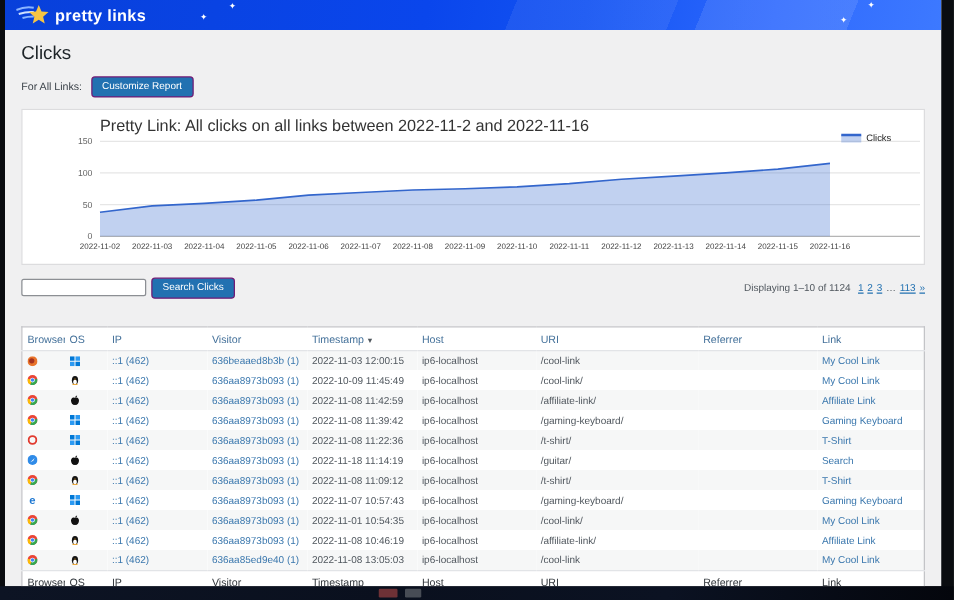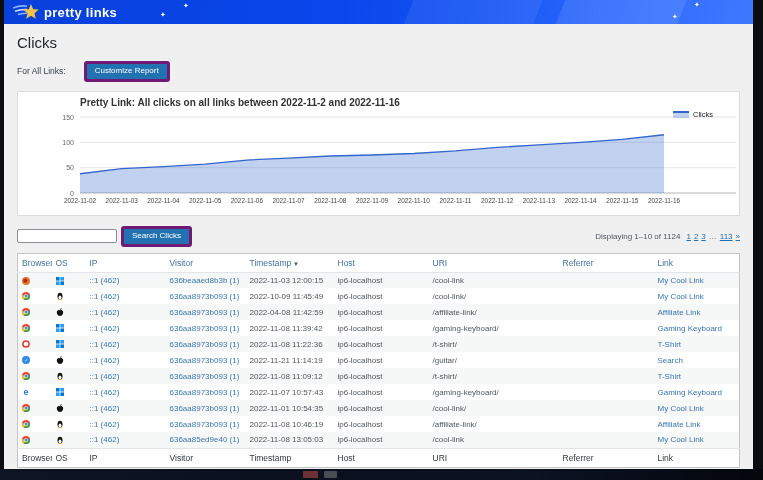--- a/index.html
+++ b/index.html
@@ -11,31 +11,31 @@
   .topbar{position:relative;height:24px;background:linear-gradient(100deg,#0840da 0%,#0a46ec 45%,#1353f2 62%,#2e69fe 82%,#3d79ff 100%);overflow:hidden}
   .topbar::before{content:"";position:absolute;inset:0;
     background:linear-gradient(112deg,transparent 54%,rgba(255,255,255,.07) 54%,rgba(255,255,255,.07) 71%,transparent 71%),
                linear-gradient(112deg,transparent 74%,rgba(255,255,255,.10) 74%,rgba(255,255,255,.10) 90%,transparent 90%)}
   .logo{position:absolute;left:9px;top:3px;display:flex;align-items:center;gap:4px;z-index:2}
   .logo-text{color:#fff;font-size:13px;font-weight:600;letter-spacing:.3px}
   .sparkle{position:absolute;color:#fff;font-size:7px;line-height:1;z-index:2}
 
   .content{padding:8px 13px 0}
   .page-title{font-size:15px;font-weight:500;color:#1d2327;margin:2px 0 10px}
-  .report-row{display:flex;align-items:center;gap:18px;margin-bottom:9px}
+  .report-row{display:flex;align-items:center;gap:7px;margin-bottom:9px}
   .for-label{font-size:8.5px;color:#3c434a}
-  .btn{background:#2271b1;color:#fff;border:3px solid #701a75;border-radius:3px;font-size:8px;padding:3px 8px;font-family:inherit;cursor:pointer;line-height:1.1}
+  .btn{background:#2271b1;color:#fff;border:1px solid #701a75;border-radius:3px;font-size:8px;padding:3px 8px;font-family:inherit;cursor:pointer;line-height:1.1}
 
   
   .chart-panel{position:relative;background:#fff;border:1px solid #dcdcde;height:125px;margin-bottom:10px}
-  .chart-title{position:absolute;left:62px;top:5px;font-size:10px;font-weight:bold;color:#333;z-index:2}
+  .chart-title{position:absolute;left:62px;top:5px;font-size:13px;font-weight:normal;color:#333;z-index:2}
   .chart-svg{position:absolute;inset:0;width:100%;height:100%}
 
   
-  .toolbar{display:flex;align-items:center;margin-bottom:6px}
+  .toolbar{display:flex;align-items:center;margin-bottom:22px}
   .search-input{width:100px;height:14px;border:1px solid #8c8f94;border-radius:2px;background:#fff;font-size:8px;padding:0 3px;font-family:inherit}
   .search-btn{margin-left:4px}
   .pag{margin-left:auto;font-size:8px;color:#50575e;display:flex;align-items:flex-end}
   .pag-links{display:inline-flex;gap:3px;margin-left:6px;align-items:center}
   .pag-links a{color:#2271b1;text-decoration:underline;cursor:pointer}
   .pag-links .ell{color:#50575e;text-decoration:none}
 
   
   table{width:100%;border-collapse:collapse;background:#fff;border:1px solid #c3c4c7;table-layout:fixed;font-size:8px}
   th{text-align:left;font-weight:normal;padding:4px 4px;font-size:8.5px;white-space:nowrap;overflow:hidden}
@@ -209,21 +209,21 @@
                     <path d="M4 4 L2 7.5 A4 4 0 0 1 .1 3 Z" fill="#fbbc05"></path>
                     <circle cx="4" cy="4" r="1.9" fill="#fff"></circle>
                     <circle cx="4" cy="4" r="1.4" fill="#4285f4"></circle>
                   </svg></span></td>
               <td><span class="icon"><svg width="8" height="8" viewBox="0 0 8 8">
                     <path d="M4 2.4 C2.2 1.4 .8 2.8 .8 4.6 C.8 6.4 2.2 7.9 3.1 7.9 C3.5 7.9 3.6 7.7 4 7.7 C4.4 7.7 4.5 7.9 4.9 7.9 C5.8 7.9 7.2 6.4 7.2 4.6 C7.2 2.8 5.8 1.4 4 2.4 Z" fill="#111"></path>
                     <path d="M4.1 2 C4.2 1.1 4.9 .4 5.7 .3 C5.7 1.2 5 1.9 4.1 2 Z" fill="#111"></path>
                   </svg></span></td>
               <td><a class="cell-link">::1 (462)</a></td>
               <td><a class="cell-link">636aa8973b093 (1)</a></td>
-              <td>2022-04-08 11:42:59</td>
+              <td>2022-11-08 11:42:59</td>
               <td>ip6-localhost</td>
               <td>/affiliate-link/</td>
               <td></td>
               <td><a class="cell-link">Affiliate Link</a></td>
             </tr>
             <tr>
               <td><span class="icon"><svg width="8" height="8" viewBox="0 0 8 8">
                     <circle cx="4" cy="4" r="4" fill="#ea4335"></circle>
                     <path d="M4 4 L7.9 3 A4 4 0 0 1 2 7.5 Z" fill="#34a853"></path>
                     <path d="M4 4 L2 7.5 A4 4 0 0 1 .1 3 Z" fill="#fbbc05"></path>
@@ -266,21 +266,21 @@
               <td><span class="icon"><svg width="8" height="8" viewBox="0 0 8 8">
                     <circle cx="4" cy="4" r="4" fill="#2f8be8"></circle>
                     <path d="M2.3 5.7 L5.7 2.3 L4.6 4.6 Z" fill="#fff"></path>
                   </svg></span></td>
               <td><span class="icon"><svg width="8" height="8" viewBox="0 0 8 8">
                     <path d="M4 2.4 C2.2 1.4 .8 2.8 .8 4.6 C.8 6.4 2.2 7.9 3.1 7.9 C3.5 7.9 3.6 7.7 4 7.7 C4.4 7.7 4.5 7.9 4.9 7.9 C5.8 7.9 7.2 6.4 7.2 4.6 C7.2 2.8 5.8 1.4 4 2.4 Z" fill="#111"></path>
                     <path d="M4.1 2 C4.2 1.1 4.9 .4 5.7 .3 C5.7 1.2 5 1.9 4.1 2 Z" fill="#111"></path>
                   </svg></span></td>
               <td><a class="cell-link">::1 (462)</a></td>
               <td><a class="cell-link">636aa8973b093 (1)</a></td>
-              <td>2022-11-21 11:14:19</td>
+              <td>2022-11-18 11:14:19</td>
               <td>ip6-localhost</td>
               <td>/guitar/</td>
               <td></td>
               <td><a class="cell-link">Search</a></td>
             </tr>
             <tr>
               <td><span class="icon"><svg width="8" height="8" viewBox="0 0 8 8">
                     <circle cx="4" cy="4" r="4" fill="#ea4335"></circle>
                     <path d="M4 4 L7.9 3 A4 4 0 0 1 2 7.5 Z" fill="#34a853"></path>
                     <path d="M4 4 L2 7.5 A4 4 0 0 1 .1 3 Z" fill="#fbbc05"></path>

